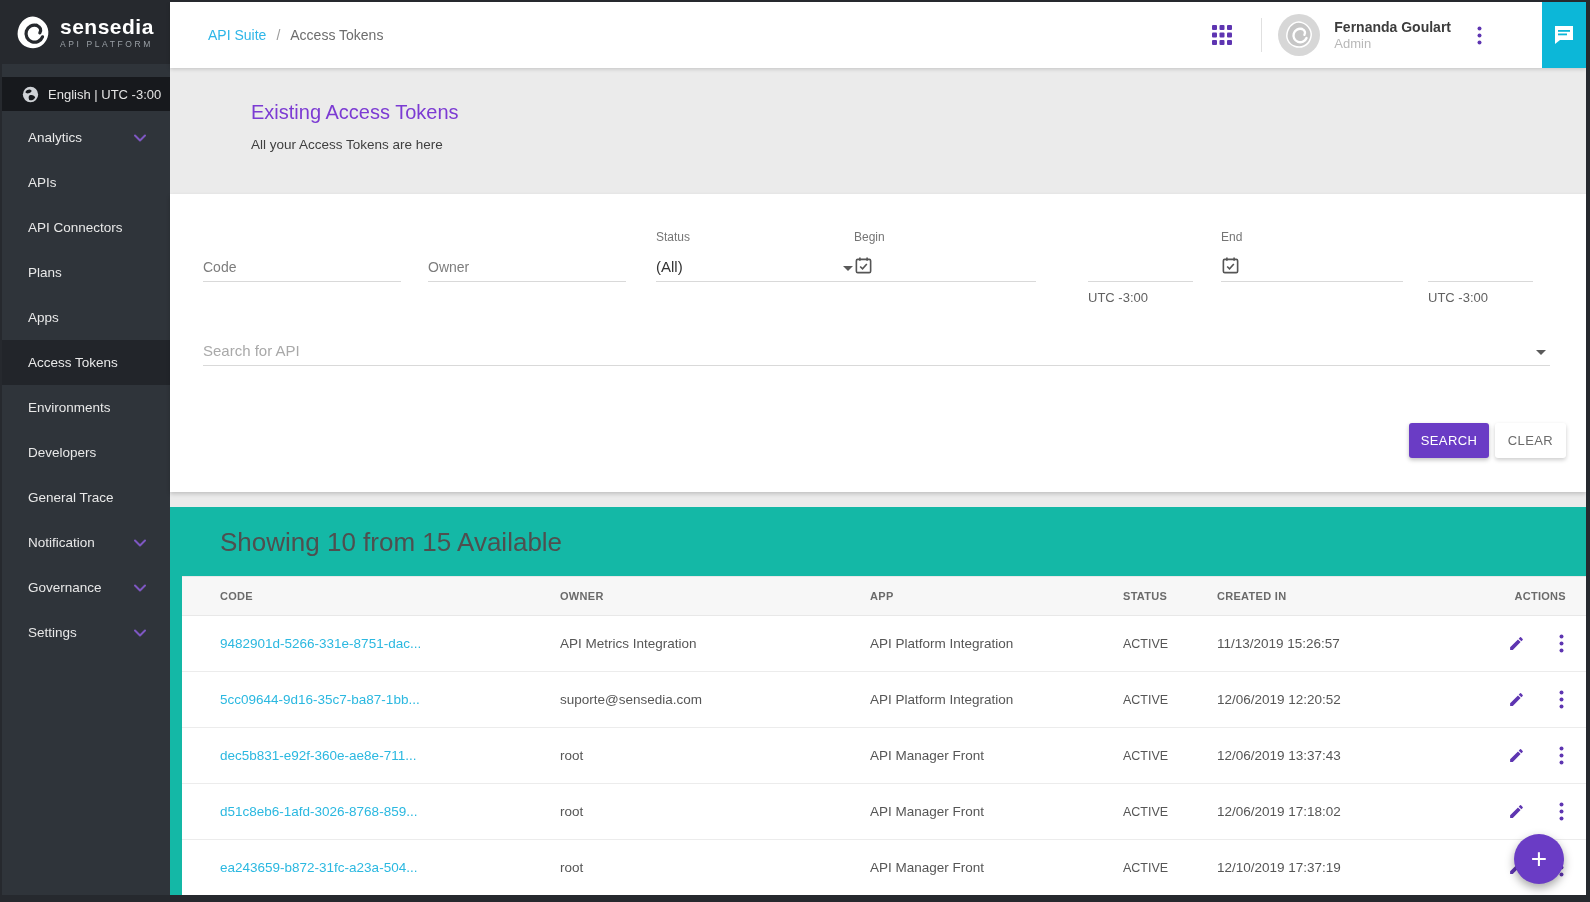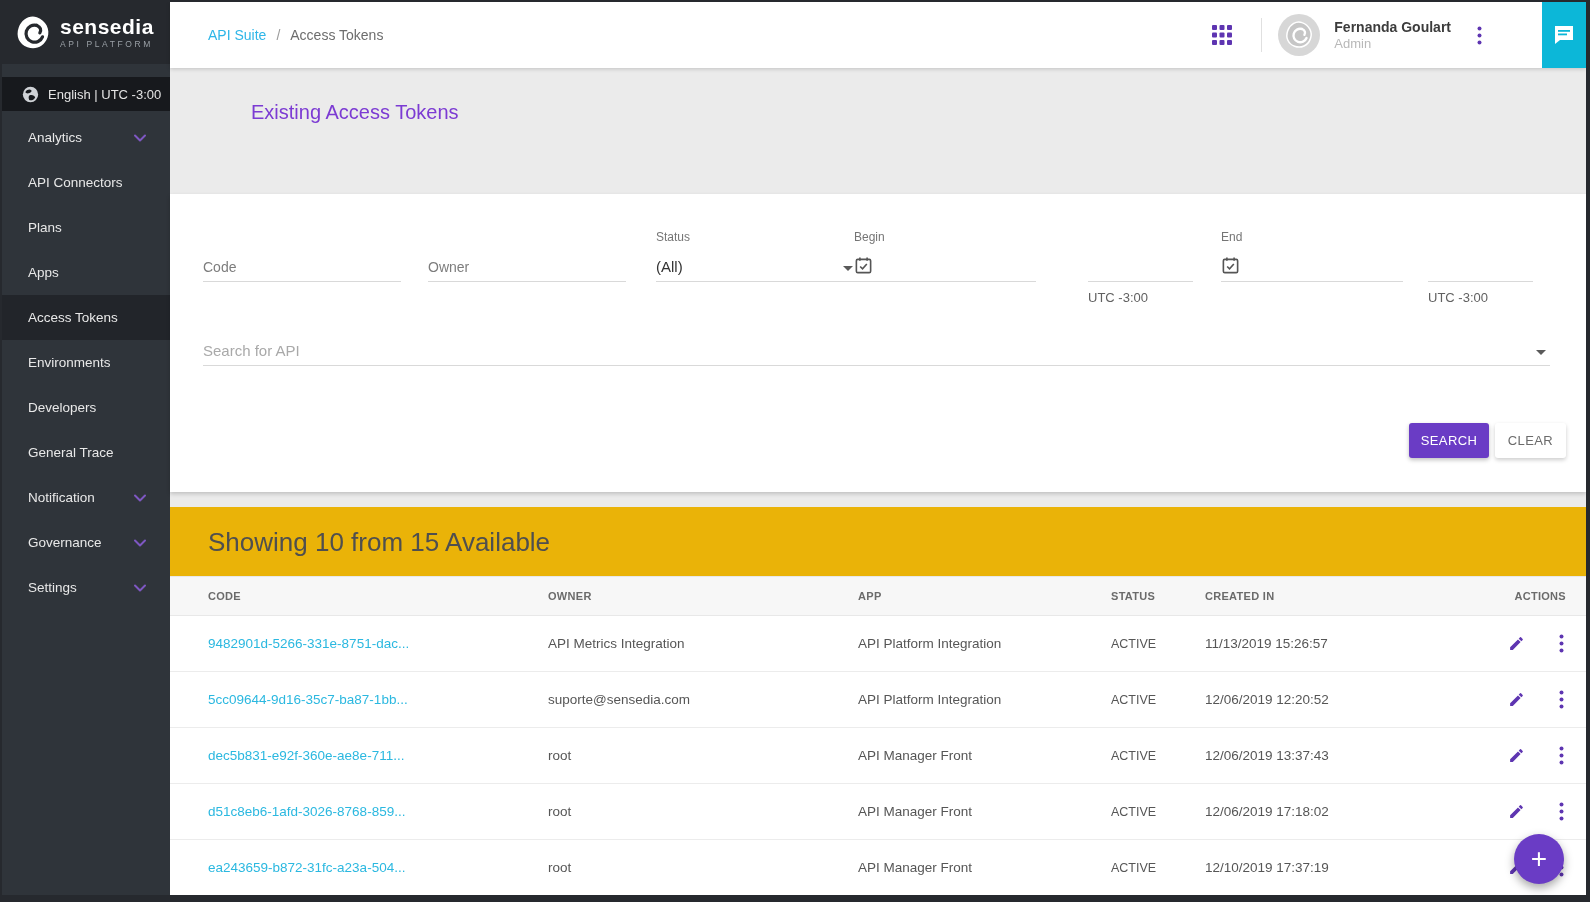--- a/index.html
+++ b/index.html
@@ -59,21 +59,21 @@
   .f-utc1 { left:918px; width:105px; }
   .f-end { left:1051px; width:182px; }
   .f-utc2 { left:1258px; width:105px; }
   .f-api { left:33px; right:36px; top:140px; }
   .f-api .finput input::placeholder { color:#a9a9a9; font-size:15px; }
   .filter-actions { position:absolute; right:20px; top:229px; display:flex; gap:6px; }
   .btn-search { width:80px; height:35px; background:#6a3cc5; color:#fff; border:none; border-radius:3px; font-size:13px; letter-spacing:.4px; cursor:pointer; box-shadow:0 2px 4px rgba(0,0,0,.25); font-family:inherit; }
   .btn-clear { width:71px; height:35px; background:#fff; color:#6b6b6b; border:none; border-radius:3px; font-size:13px; letter-spacing:.4px; cursor:pointer; box-shadow:0 2px 4px rgba(0,0,0,.2); font-family:inherit; }
   .gray-strip { height:15px; background:#ebebeb; }
   
-  .results { flex:1; background:#eab308; overflow:hidden; }
+  .results { flex:1; background:#14b8a6; overflow:hidden;padding-left:12px; }
   .results-summary { font-size:26px; color:#4f4f4f; font-weight:normal; padding:20px 0 18px 38px; }
   .table-head, .table-row { display:grid; grid-template-columns:340px 310px 253px 94px 280px 1fr; padding:0 20px 0 38px; align-items:center; }
   .table-head { height:40px; background:#f7f7f7; border-top:1px solid #e8e8e8; border-bottom:1px solid #e8e8e8; }
   .th { font-size:11px; font-weight:bold; color:#6b6b6b; letter-spacing:.3px; }
   .th-actions { text-align:right; }
   .table-row { height:56px; border-bottom:1px solid #ececec; background:#fff; }
   .c-code { color:#2bb8e0; font-size:13.5px; cursor:pointer; }
   .c-owner, .c-app, .c-created { color:#565656; font-size:13.5px; }
   .c-status { color:#565656; font-size:12.5px; }
   .c-actions { display:flex; justify-content:flex-end; align-items:center; gap:30px; }
@@ -109,20 +109,24 @@
     </div>
 
     <nav class="nav" id="nav-list">
       <div class="nav-item expandable">
         <span class="nav-label">Analytics</span>
         <svg class="chev" width="12" height="8" viewBox="0 0 12 8">
           <polyline points="1,1.5 6,6.5 11,1.5" fill="none" stroke="#7e57c2" stroke-width="2" stroke-linecap="round" stroke-linejoin="round"></polyline>
         </svg>
       </div>
 
+      <div class="nav-item">
+        <span class="nav-label">APIs</span>
+
+      </div>
 
       <div class="nav-item">
         <span class="nav-label">API Connectors</span>
 
       </div>
 
 
       <div class="nav-item">
         <span class="nav-label">Plans</span>
 
@@ -226,20 +230,21 @@
         <svg width="24" height="24" viewBox="0 0 24 24">
           <path d="M3 3 h18 v14 h-13 l-5 4 z" fill="#fff"></path>
           <rect x="6" y="7" width="12" height="1.8" fill="#0cb7d8"></rect>
           <rect x="6" y="10.5" width="9" height="1.8" fill="#0cb7d8"></rect>
         </svg>
       </button>
     </header>
 
     <div class="page-head">
       <h1 class="page-title">Existing Access Tokens</h1>
+      <div class="page-subtitle">All your Access Tokens are here</div>
     </div>
 
     <section class="filter-card">
 
       <div class="field f-code">
         <div class="flabel"></div>
         <div class="finput">
             <input type="text" placeholder="Code" style="">
           </div>
       </div>

